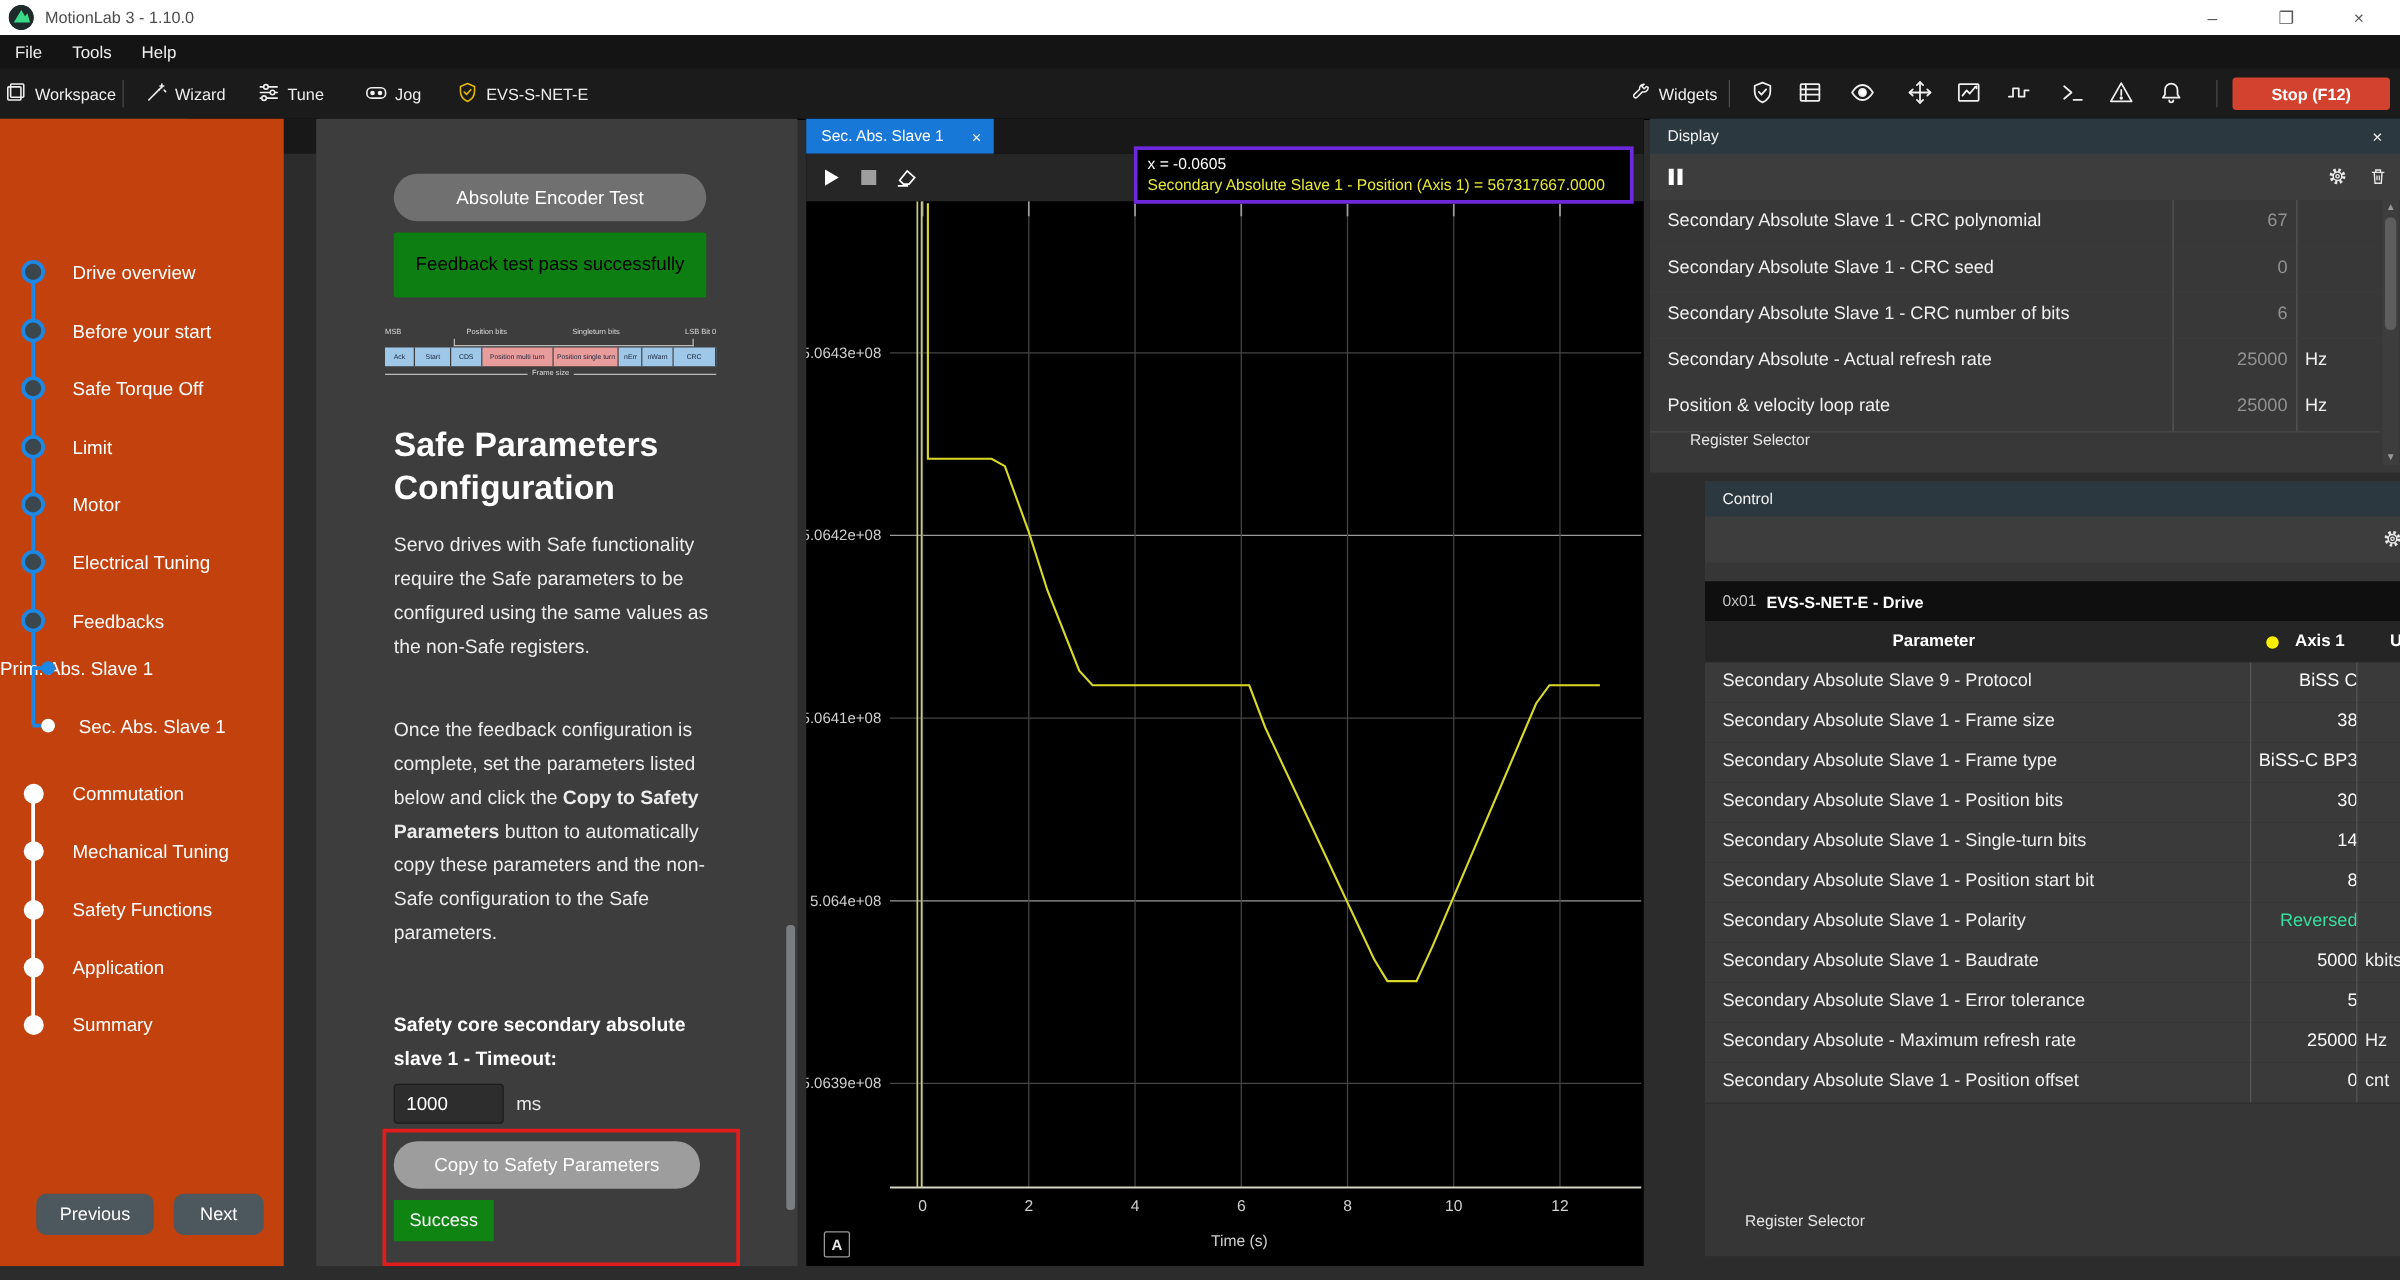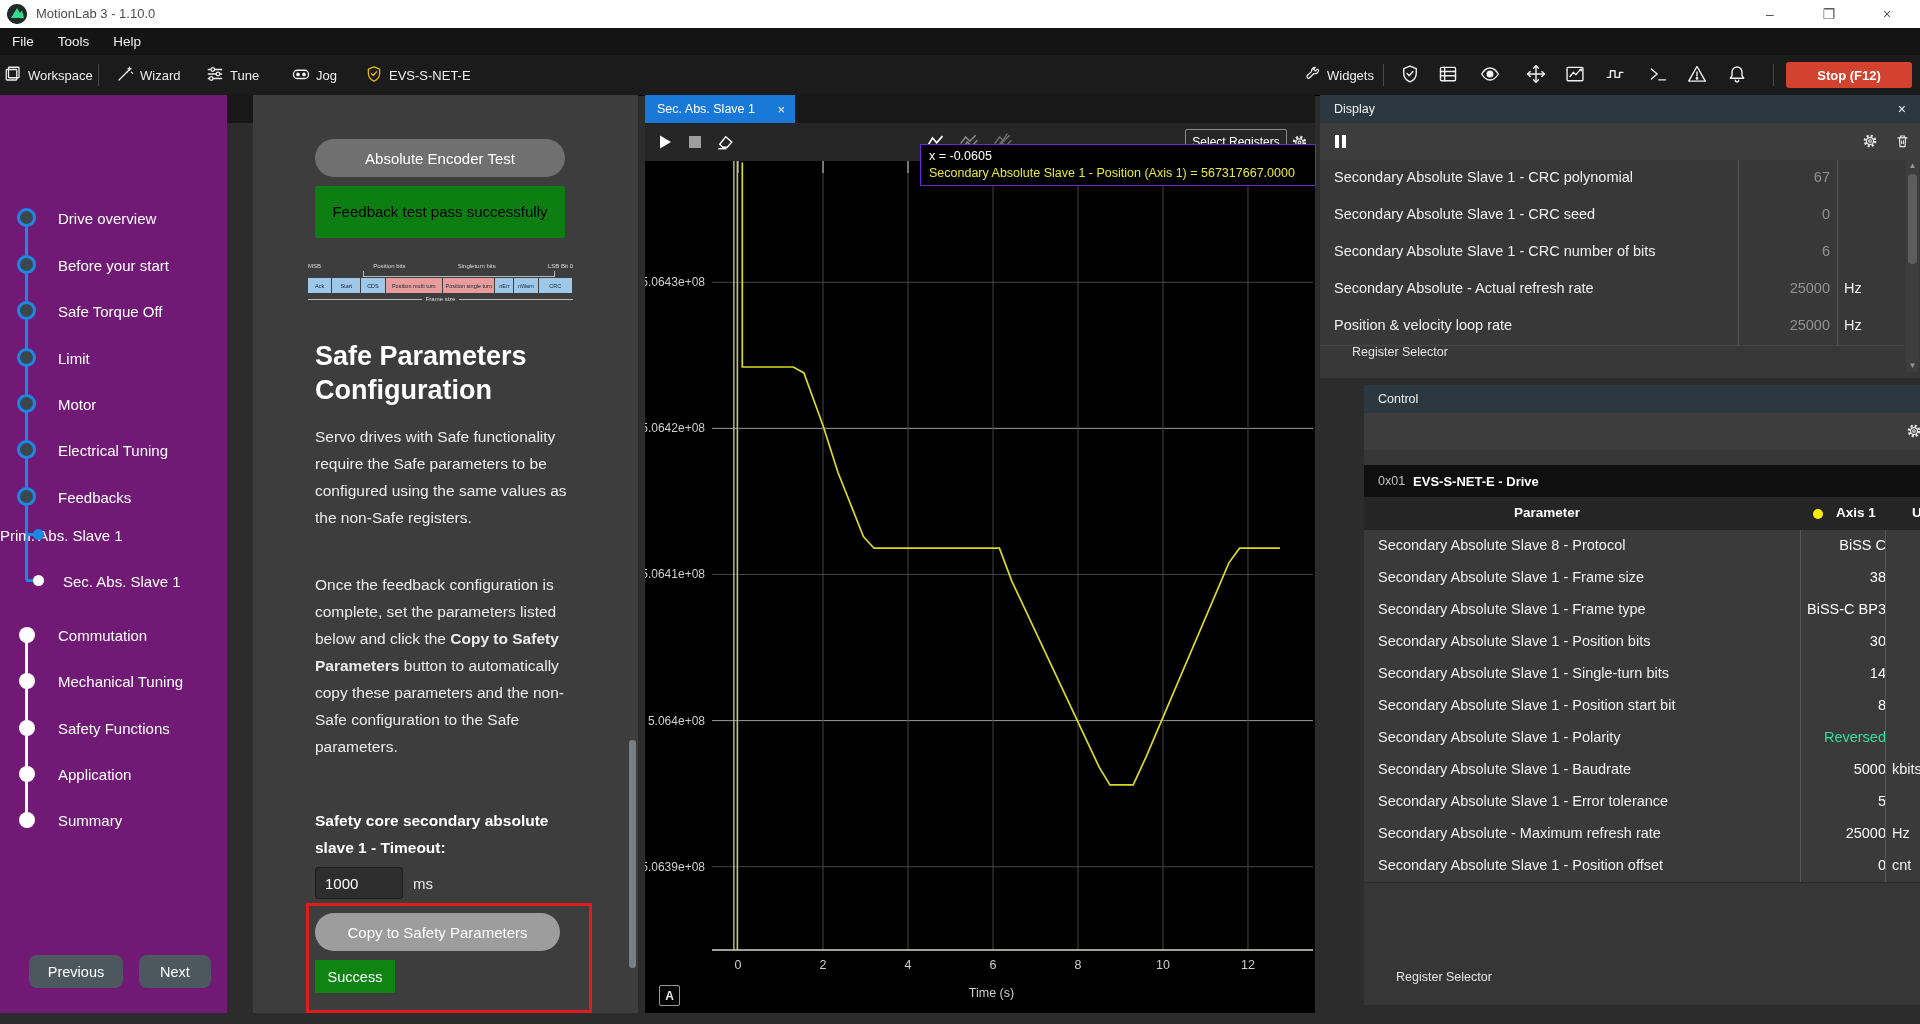--- a/index.html
+++ b/index.html
@@ -17,21 +17,21 @@
   .menu-item{padding:0 12px;font-size:13.5px;color:#f0f0f0;height:27px;display:flex;align-items:center;}
   
   #toolbar{left:0;top:55px;width:1920px;height:40px;background:#1b1b1b;border-bottom:1px solid #000;}
   .tbtn{position:absolute;top:0;height:40px;display:flex;align-items:center;gap:6px;color:#efefef;font-size:13px;}
   .tb-divider{position:absolute;top:9px;width:1px;height:22px;background:#4a4a4a;}
   #stop-btn{position:absolute;right:8px;top:7px;width:126px;height:26px;background:#d3422e;border-radius:3px;
             display:flex;align-items:center;justify-content:center;font-weight:bold;font-size:13px;color:#fff;}
   
   #bottom-strip{left:0;top:1013px;width:1920px;height:11px;background:#2c2c2c;}
   
-  #sidebar{left:0;top:95px;width:227px;height:918px;background:#701a75;}
+  #sidebar{left:0;top:95px;width:227px;height:918px;background:#c2410c;}
   #side-tabstrip{left:0;top:95px;width:253px;height:28px;background:#181818;}
   #wizard-tab{left:0;top:0;width:150px;height:28px;background:#3b464d;display:flex;align-items:center;}
   #wizard-tab .lbl{margin-left:42px;font-size:12.5px;color:#fff;}
   #wizard-tab .x{margin-left:auto;margin-right:14px;color:#e8e8e8;font-size:14px;}
   .vline{position:absolute;width:3px;left:25px;}
   .step-row{position:absolute;left:0;width:253px;height:22px;display:flex;align-items:center;cursor:default;}
   .step-label{font-size:15px;color:#fff;}
   .dot{position:absolute;border-radius:50%;}
   .subconn{position:absolute;height:3px;background:#1d87e4;left:26px;width:12px;}
   .navbtn{position:absolute;top:860px;height:33px;background:#4d575e;border-radius:8px;color:#fff;
@@ -68,21 +68,21 @@
   #chart-tab{left:0;top:0;width:150px;height:28px;background:#1878d8;display:flex;align-items:center;}
   #chart-tab .lbl{margin-left:12px;font-size:12.5px;color:#fff;}
   #chart-tab .x{margin-left:auto;margin-right:10px;color:#fff;font-size:13px;}
   #chart-toolbar{left:0;top:28px;width:670px;height:38px;background:#262626;}
   .citem{position:absolute;top:7px;width:24px;height:24px;display:flex;align-items:center;justify-content:center;}
   #select-registers{position:absolute;left:540px;top:6px;width:100px;height:24px;border:1px solid #8a8a8a;border-radius:2px;
                     color:#fff;font-size:12px;display:flex;align-items:center;justify-content:center;background:#262626;}
   #plot-wrap{left:0;top:66px;width:670px;height:852px;}
   #plot-svg{display:block;}
   #plot-svg text{font-family:"Liberation Sans",sans-serif;}
-  #chart-tooltip{left:275px;top:22px;width:378px;background:#000;border:1px solid #6d28d9;padding:4px 8px 5px 8px;margin-top:27px;}
+  #chart-tooltip{left:262px;top:22px;width:378px;background:#000;border:3px solid #6d28d9;padding:4px 8px 5px 8px;}
   #chart-tooltip .l1{font-size:12.5px;color:#fff;margin-bottom:3px;}
   #chart-tooltip .l2{font-size:12.5px;color:#e8e83a;}
   #autoscale-btn{left:14px;top:890px;width:19px;height:19px;border:1px solid #9a9a9a;border-radius:2px;color:#e8e8e8;
                  font-size:12px;font-weight:bold;display:flex;align-items:center;justify-content:center;}
   
   .panel-header{position:absolute;left:0;width:600px;height:28px;background:#2b3840;display:flex;align-items:center;}
   .panel-header .t{margin-left:14px;font-size:12.5px;color:#f2f2f2;}
   .panel-header .x{margin-left:auto;margin-right:14px;color:#eee;font-size:14px;}
   .panel-toolbar{position:absolute;left:0;width:600px;height:37px;background:#3d3d3d;}
   #display-panel{left:1320px;top:95px;width:600px;height:283px;background:#383838;}
@@ -558,21 +558,21 @@
       <span class="chev">▼</span>
     </div>
     <div class="abs" id="ctrl-thead">
       <span class="p">Parameter</span>
       <span class="dot abs"></span>
       <span class="a">Axis 1</span>
       <span class="u">Units</span>
     </div>
     <div id="ctrl-rows">
         <div class="crow" style="top: 145px;">
-          <div class="lab">Secondary Absolute Slave 8 - Protocol</div>
+          <div class="lab">Secondary Absolute Slave 9 - Protocol</div>
           <div class="val">BiSS C</div>
           <div class="unit"></div>
           <div class="vd" style="left: 436px;"></div>
           <div class="vd" style="left: 521px;"></div>
         </div>
         <div class="crow" style="top: 177px;">
           <div class="lab">Secondary Absolute Slave 1 - Frame size</div>
           <div class="val">38</div>
           <div class="unit"></div>
           <div class="vd" style="left: 436px;"></div>

